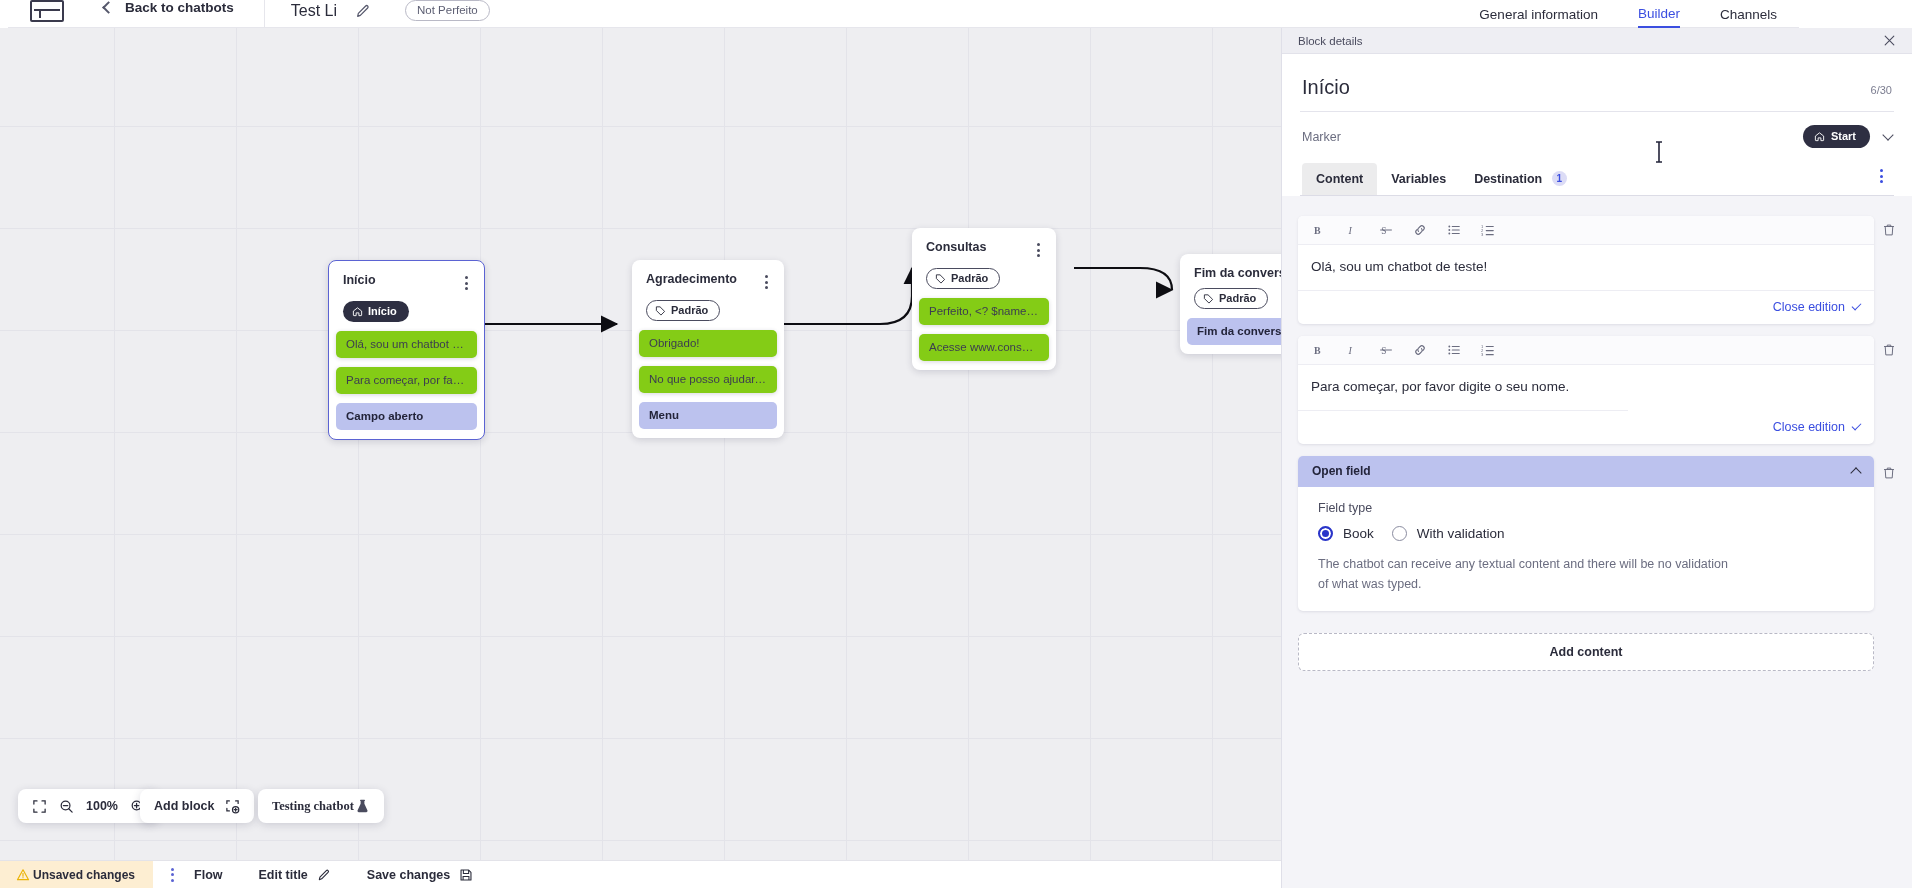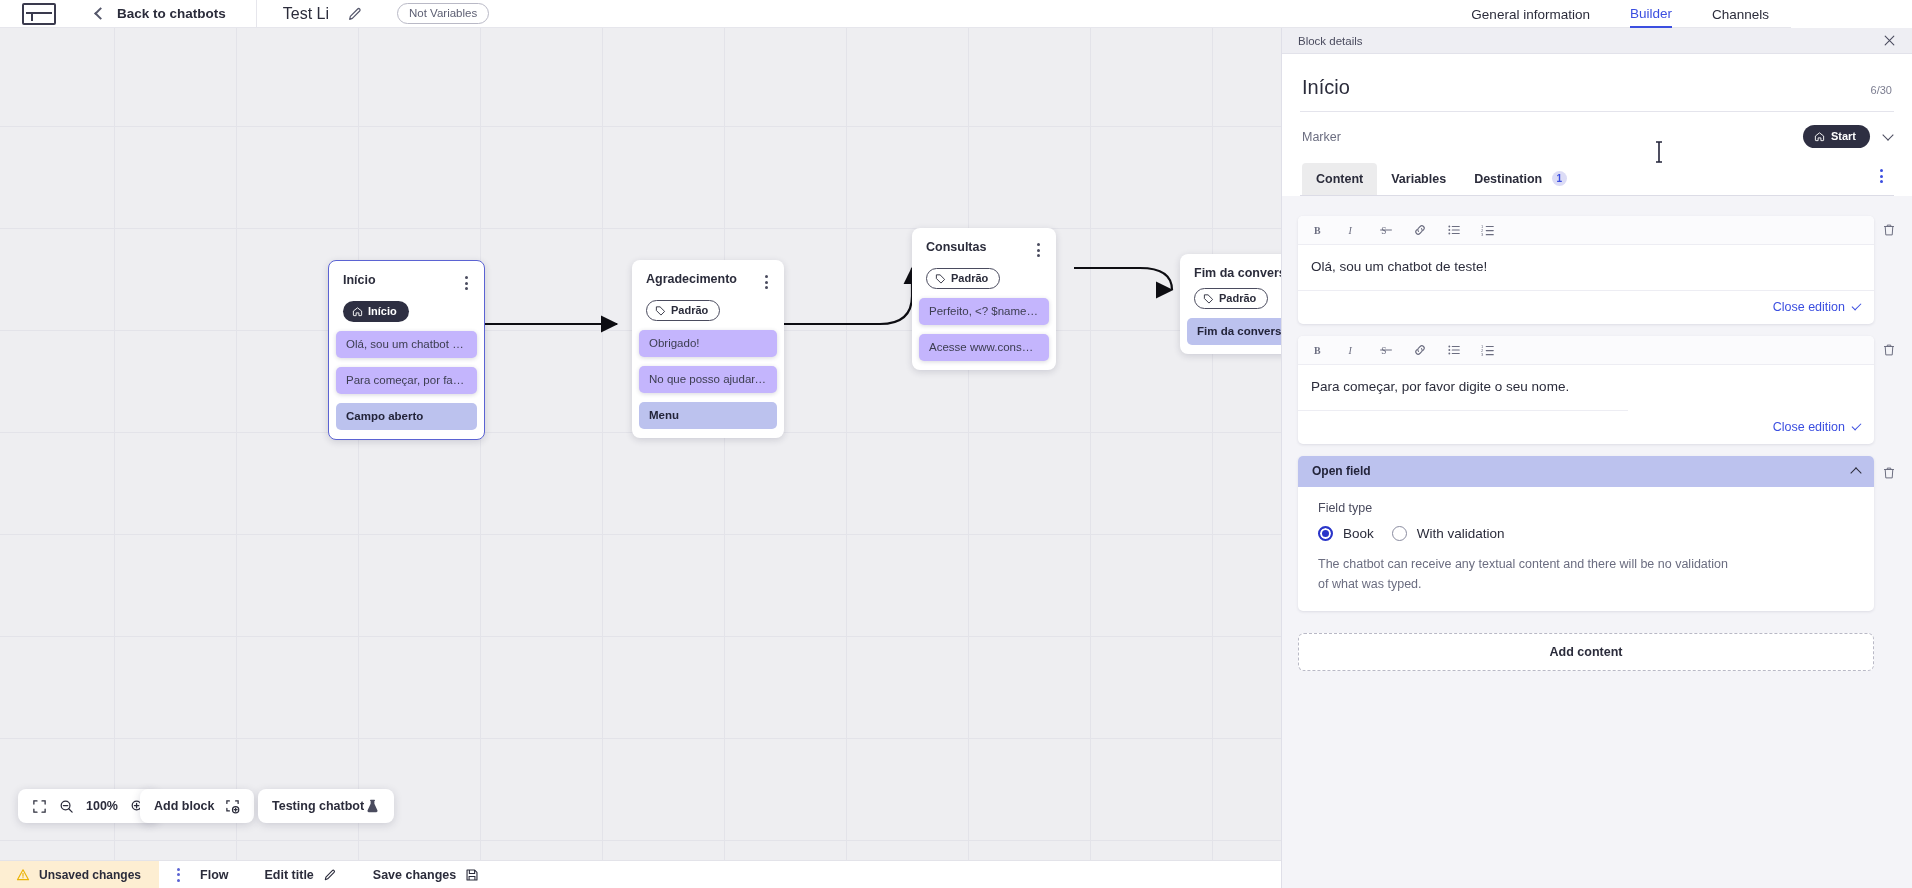--- a/index.html
+++ b/index.html
@@ -6,22 +6,22 @@
   html, body {
     width: 1912px; height: 888px;
     font-family: "Liberation Sans", sans-serif;
     background: #ffffff;
     overflow: hidden;
   }
   #app { position: relative; width: 1912px; height: 888px; }
 
   
   .topbar {
-    position: absolute; top: 0; left: 0; width: 1791px; height: 28px;
-    background: #fff; display: flex; align-items: center;
+    position: absolute; top: 0; left: 8px; width: 1791px; height: 28px;
+    background: #fff; display: flex; align-items: flex-start;
     border-bottom: 1px solid #e6e6ec; z-index: 30;
   }
   .logo-box {
     width: 34px; height: 22px; margin-left: 22px;
     border: 2px solid #3a3a4d; border-radius: 2px;
     position: relative; flex: none;
   }
   .logo-box:before {
     content: ""; position: absolute; left: 2px; top: 7px; right: 2px;
     height: 2px; background: #3a3a4d;
@@ -88,52 +88,52 @@
     display: inline-flex; align-items: center; gap: 5px;
     background: #2e2f42; color: #fff; font-size: 11px; font-weight: 700;
     border-radius: 20px; padding: 4px 12px 5px 9px; margin: 8px 0 0 14px;
   }
   .tag-out {
     display: inline-flex; align-items: center; gap: 5px;
     border: 1.3px solid #4a4b5e; color: #2b2c3b; font-size: 11px; font-weight: 700;
     border-radius: 20px; padding: 3px 11px 4px 8px; margin: 8px 0 0 14px; background: #fff;
   }
   .msg {
-    margin: 9px 7px 0; background: #c4b5fd; border-radius: 5px;
+    margin: 9px 7px 0; background: #84cc16; border-radius: 5px;
     box-shadow: 0 1px 4px rgba(40,40,70,.18);
     font-size: 11.5px; color: #3c3d50; padding: 7px 10px 8px;
     white-space: nowrap; overflow: hidden; text-overflow: ellipsis;
   }
   .msg.hl {
     background: #bcc2ee; font-weight: 700; color: #23243a; box-shadow: none;
   }
 
   svg.edges { position: absolute; inset: 0; width: 100%; height: 100%; z-index: 1; }
 
   
   .float-bar {
     position: absolute; background: #fff; border-radius: 8px;
     box-shadow: 0 2px 8px rgba(40,40,70,.17);
     height: 34px; display: flex; align-items: center; z-index: 12;
   }
   .zoom-bar { left: 18px; bottom: 37px; padding: 0 14px; gap: 12px; }
   .zoom-pct { font-size: 12.5px; font-weight: 700; color: #2b2c3b; }
   .ic { width: 15px; height: 15px; flex: none; cursor: pointer; }
   .addblk-bar { left: 140px; bottom: 37px; padding: 15px 14px; gap: 11px; cursor: pointer; }
-  .testbot-bar { left: 258px; bottom: 37px; padding: 16px 14px; gap: 1px; cursor: pointer; }
+  .testbot-bar { left: 258px; bottom: 37px; padding: 16px 14px; gap: 1px; cursor: pointer; font-family: Liberation Serif, serif; }
   .fb-label { font-size: 12.5px; font-weight: 700; color: #2b2c3b; white-space: nowrap; }
 
   
   .statusbar {
     position: absolute; left: 0; bottom: 0; width: 1281px; height: 28px;
     background: #fff; border-top: 1px solid #e3e3e9;
     display: flex; align-items: center; z-index: 40;
   }
   .unsaved {
-    display: flex; align-items: center; gap: 9px;
+    display: flex; align-items: center; gap: 3px;
     background: #fdeed2; height: 28px; padding: 0 18px 0 16px;
   }
   .unsaved-t { font-size: 12px; font-weight: 700; color: #2b2c3b; white-space: nowrap; }
   .sb-kebab { display: flex; flex-direction: column; gap: 2.5px; margin: 0 20px 0 18px; cursor: pointer; }
   .sb-kebab i { width: 3px; height: 3px; border-radius: 50%; background: #5b63d3; }
   .sb-item {
     display: flex; align-items: center; gap: 9px;
     font-size: 12.5px; font-weight: 700; color: #2b2c3b;
     margin-right: 36px; cursor: pointer; white-space: nowrap;
   }
@@ -272,21 +272,21 @@
     <div class="back-wrap">
       <span class="chev-left"></span>
       <span class="back-label">Back to chatbots</span>
     </div>
     <div class="vdiv"></div>
     <div class="title-wrap">
       <span class="bot-title">Test Li</span>
       <svg class="pencil" viewBox="0 0 24 24" fill="none">
         <path d="M4 20l1-4.5L16 4.5a2 2 0 0 1 3 3L8 18.5 4 20z" stroke="#55576b" stroke-width="1.8" stroke-linejoin="round"></path>
       </svg>
-      <span class="badge-np">Not Variables</span>
+      <span class="badge-np">Not Perfeito</span>
     </div>
     <div class="toptabs">
       <div class="toptab">General information</div>
       <div class="toptab active">Builder</div>
       <div class="toptab">Channels</div>
     </div>
   </div>
 
   <div class="canvas">
 

